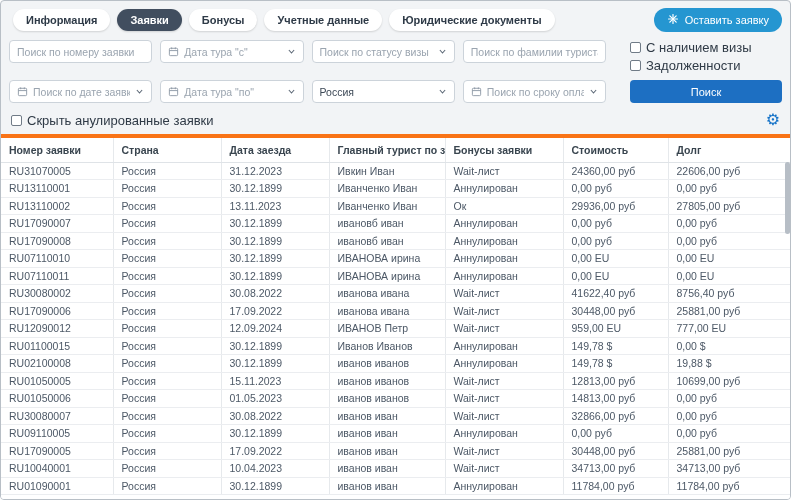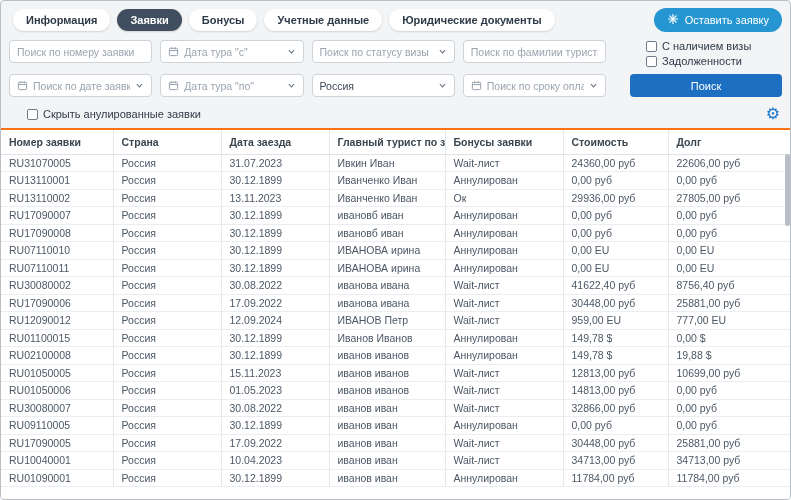--- a/index.html
+++ b/index.html
@@ -13,29 +13,29 @@
 
   .filters { padding:3px 8px 6px 8px; display:flex; flex-direction:column; gap:7px; flex:none; }
   .frow { display:flex; gap:24px; align-items:stretch; }
   .fields { display:flex; gap:8px; flex:1; min-width:0; }
   .field { flex:1; min-width:0; height:23px; background:#fff; border:1px solid #ccd3da; border-radius:4px; display:flex; align-items:center; gap:5px; padding:0 7px; cursor:pointer; overflow:hidden; }
   .field .ph { color:#9aa4af; font-size:10.5px; white-space:nowrap; overflow:hidden; flex:1; }
   .field .val { color:#3c4856; font-size:10.5px; white-space:nowrap; overflow:hidden; flex:1; }
   .field .ic { display:flex; align-items:center; flex:none; }
   .col-last { width:152px; flex:none; display:flex; flex-direction:column; justify-content:center; gap:3px; }
 
-  .cb { display:flex; align-items:center; gap:5px; font-size:11px; color:#2f3a46; cursor:pointer; white-space:nowrap;margin-left:16px; }
+  .cb { display:flex; align-items:center; gap:5px; font-size:13px; color:#2f3a46; cursor:pointer; white-space:nowrap; }
   .cb .box { width:11px; height:11px; border:1.4px solid #707b87; border-radius:2px; background:#fff; flex:none; }
 
   .search-btn { width:100%; height:23px; background:var(--accent-blue,#1d6fc2); color:#fff; border:none; border-radius:4px; font-size:11px; font-weight:400; cursor:pointer; font-family:inherit; }
 
   .controls { display:flex; align-items:center; justify-content:space-between; padding:3px 10px 6px 10px; flex:none; }
   .gear { color:#1673c8; font-size:16px; line-height:1; cursor:pointer; }
 
-  .table-wrap { position:relative; flex:1; background:#fff; border-top:2px solid #f97316; overflow:hidden; }
+  .table-wrap { position:relative; flex:1; background:#fff; border-top:4px solid #f97316; overflow:hidden; }
   table { width:100%; border-collapse:collapse; table-layout:fixed; }
   th, td { border-right:1px solid #e6e9ec; border-bottom:1px solid #ebedf0; padding:2px 8px; font-size:10.5px; line-height:12.5px; text-align:left; white-space:nowrap; overflow:hidden; }
   th { color:#39454f; font-weight:700; padding:6px 8px 5px 8px; border-bottom:1px solid #dfe3e7; }
   td { color:#4c5866; }
   tr th:last-child, tr td:last-child { border-right:none; }
 
   .sb-track { position:absolute; top:0; right:0; width:5px; height:100%; }
   .sb-thumb { width:5px; height:72px; background:#b7bec6; border-radius:3px; margin-top:24px; }
 </style>
 </head>
@@ -199,21 +199,21 @@
             <th><span>Главный турист по заявке</span></th>
             <th><span>Бонусы заявки</span></th>
             <th><span>Стоимость</span></th>
             <th><span>Долг</span></th>
           </tr>
       </thead>
       <tbody>
           <tr>
             <td>RU31070005</td>
             <td>Россия</td>
-            <td>31.07.2023</td>
+            <td>31.12.2023</td>
             <td>Ивкин Иван</td>
             <td>Wait-лист</td>
             <td>24360,00 руб</td>
             <td>22606,00 руб</td>
           </tr>
           <tr>
             <td>RU13110001</td>
             <td>Россия</td>
             <td>30.12.1899</td>
             <td>Иванченко Иван</td>

